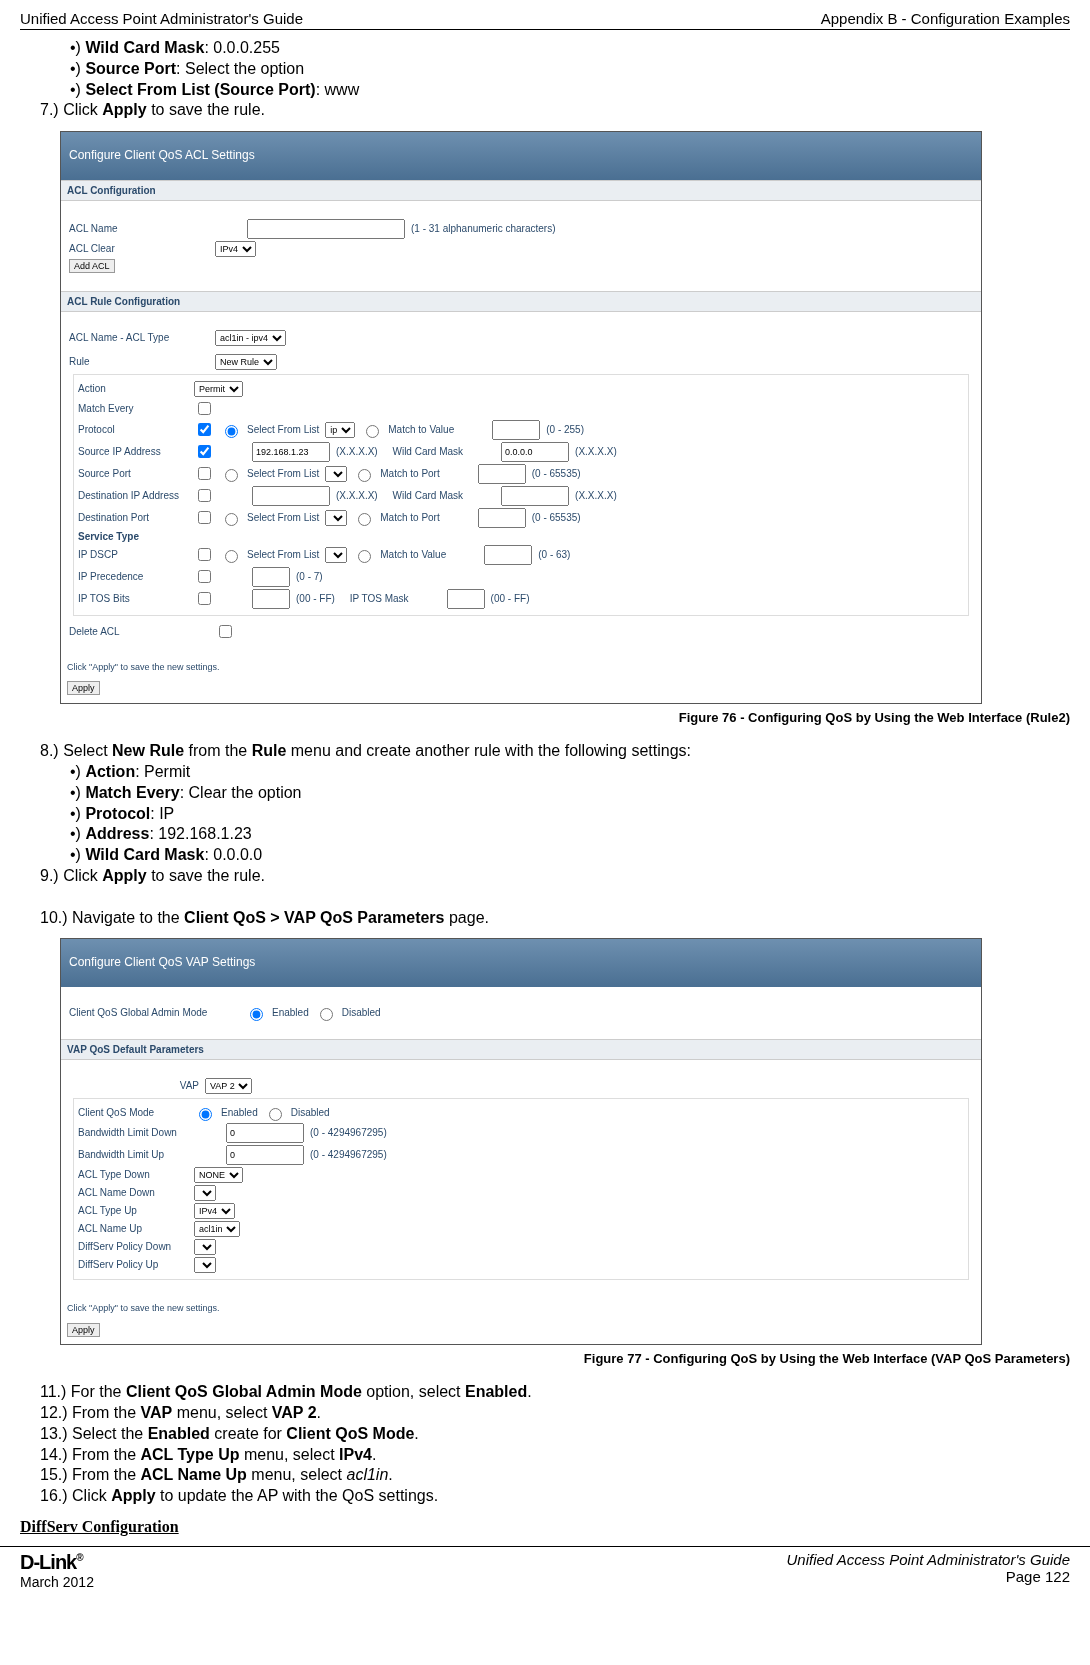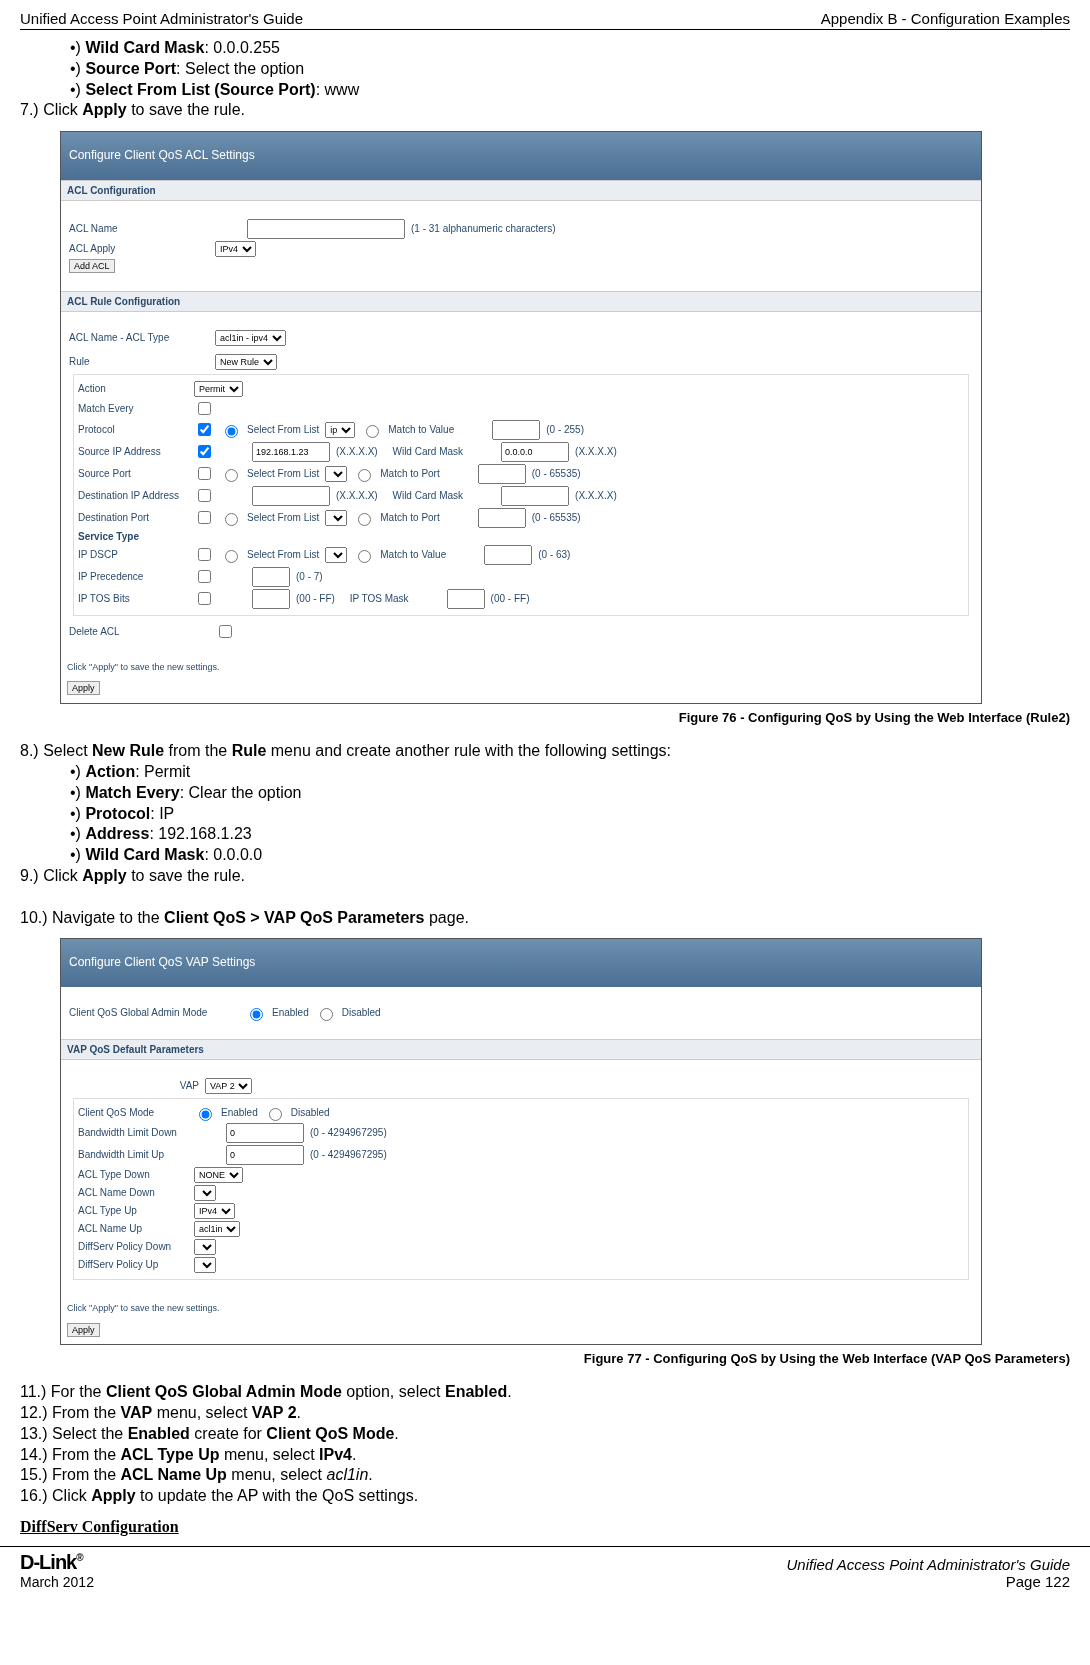--- a/index.html
+++ b/index.html
@@ -15,21 +15,21 @@
   }
   .top-header {
     display: flex;
     justify-content: space-between;
     font-size: 15px;
     padding-bottom: 2px;
   }
   hr.top-rule { border: none; border-top: 1px solid #000; margin:0 0 8px 0;}
   .content { font-size: 16px; line-height: 1.3; }
   .bullet-block { margin-left: 50px; }
-  .step { }
+  .step { margin-left: 20px; }
   b { font-weight: bold; }
   i { font-style: italic; }
   .fig-box {
     margin: 10px 0 4px 40px;
     border: 1px solid #555;
     background: #fff;
     width: 920px;
     font-family: Arial, sans-serif;
   }
   .bar {
@@ -68,21 +68,20 @@
     font-size: 16px;
     margin-top: 10px;
     font-family: Liberation Serif, serif;
   }
   .footer-wrap {
     margin-top: 8px;
     border-top: 1px solid #000;
     padding: 4px 20px 10px 20px;
     display:flex;
     justify-content: space-between;
-    align-items:flex-end;
   }
   .footer-left { font-size: 14px; }
   .brand { font-weight: bold; font-size: 20px; letter-spacing:-1px;}
   .brand sup { font-size:10px; }
   .footer-right { text-align:right; font-style: italic; font-size: 15px; }
   .footer-right .pg { font-style: normal; }
 </style>
 </head>
 <body>
 
@@ -105,21 +104,21 @@
     <div class="fig-box">
       <div class="bar">Configure Client QoS ACL Settings</div>
       <div class="sect-hdr">ACL Configuration</div>
       <div class="form-area">
         <div class="form-row">
             <span class="lbl">ACL Name</span>
             <input type="text" class="tiny" style="width: 150px;">
             <span>(1 - 31 alphanumeric characters)</span>
           </div>
         <div class="form-row">
-            <span class="lbl">ACL Apply</span>
+            <span class="lbl">ACL Clear</span>
             <select class="tiny"><option>IPv4</option></select>
           </div>
         <div class="form-row">
             <button class="btn-small">Add ACL</button>
           </div>
       </div>
       <div class="sect-hdr">ACL Rule Configuration</div>
       <div class="form-area">
         <div class="form-row">
             <span class="lbl">ACL Name - ACL Type</span>

